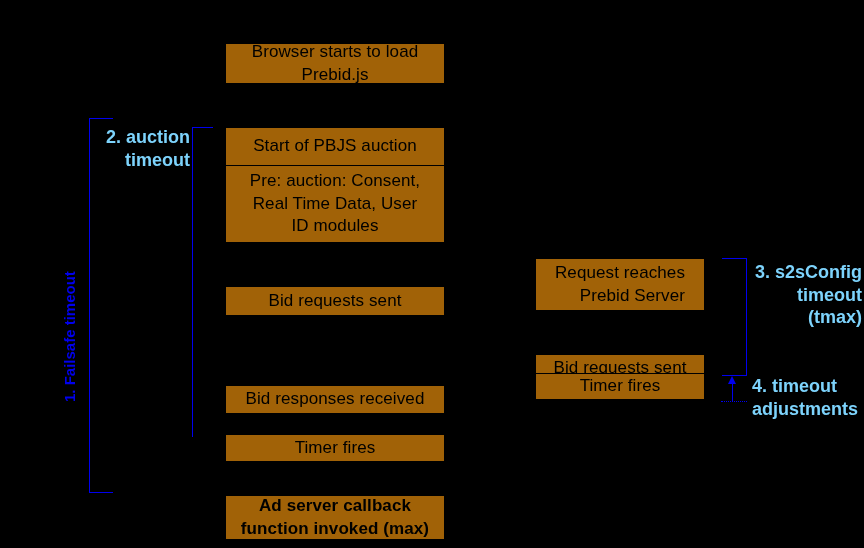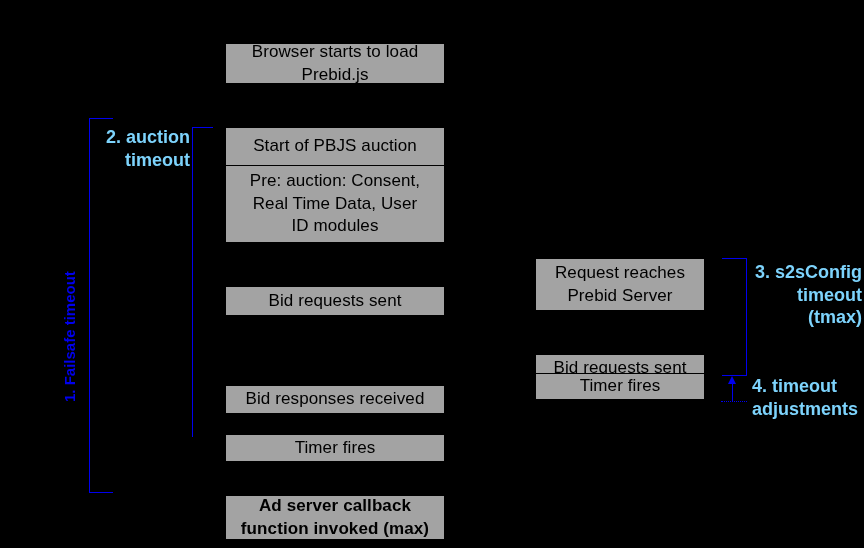--- a/index.html
+++ b/index.html
@@ -12,35 +12,35 @@
     width: 864px;
     height: 548px;
     background: #000000;
     overflow: hidden;
     font-family: "Liberation Sans", sans-serif;
   }
 
   
   .box {
     position: absolute;
-    background: #a3a3a3;
+    background: #a16207;
     color: #000000;
     border: 1px solid #000000;
     box-sizing: border-box;
     display: flex;
     align-items: center;
     justify-content: center;
     text-align: center;
     font-size: 17px;
     line-height: 1.32;
     letter-spacing: 0.1px;
     padding: 2px 6px;
     white-space: pre-line;
   }
-  .box.stacked-top    { border-bottom-width: 1px; }
+  .box.stacked-top    { border-bottom-width: 1px; text-align: right; }
   .box.stacked-mid    { border-top: none; }
   .box.stacked-bottom { border-top: none; margin-top: 44px; }
 
   
   .ann-label {
     position: absolute;
     color: #7dd3fc;
     font-weight: bold;
     font-size: 18px;
     line-height: 1.25;

